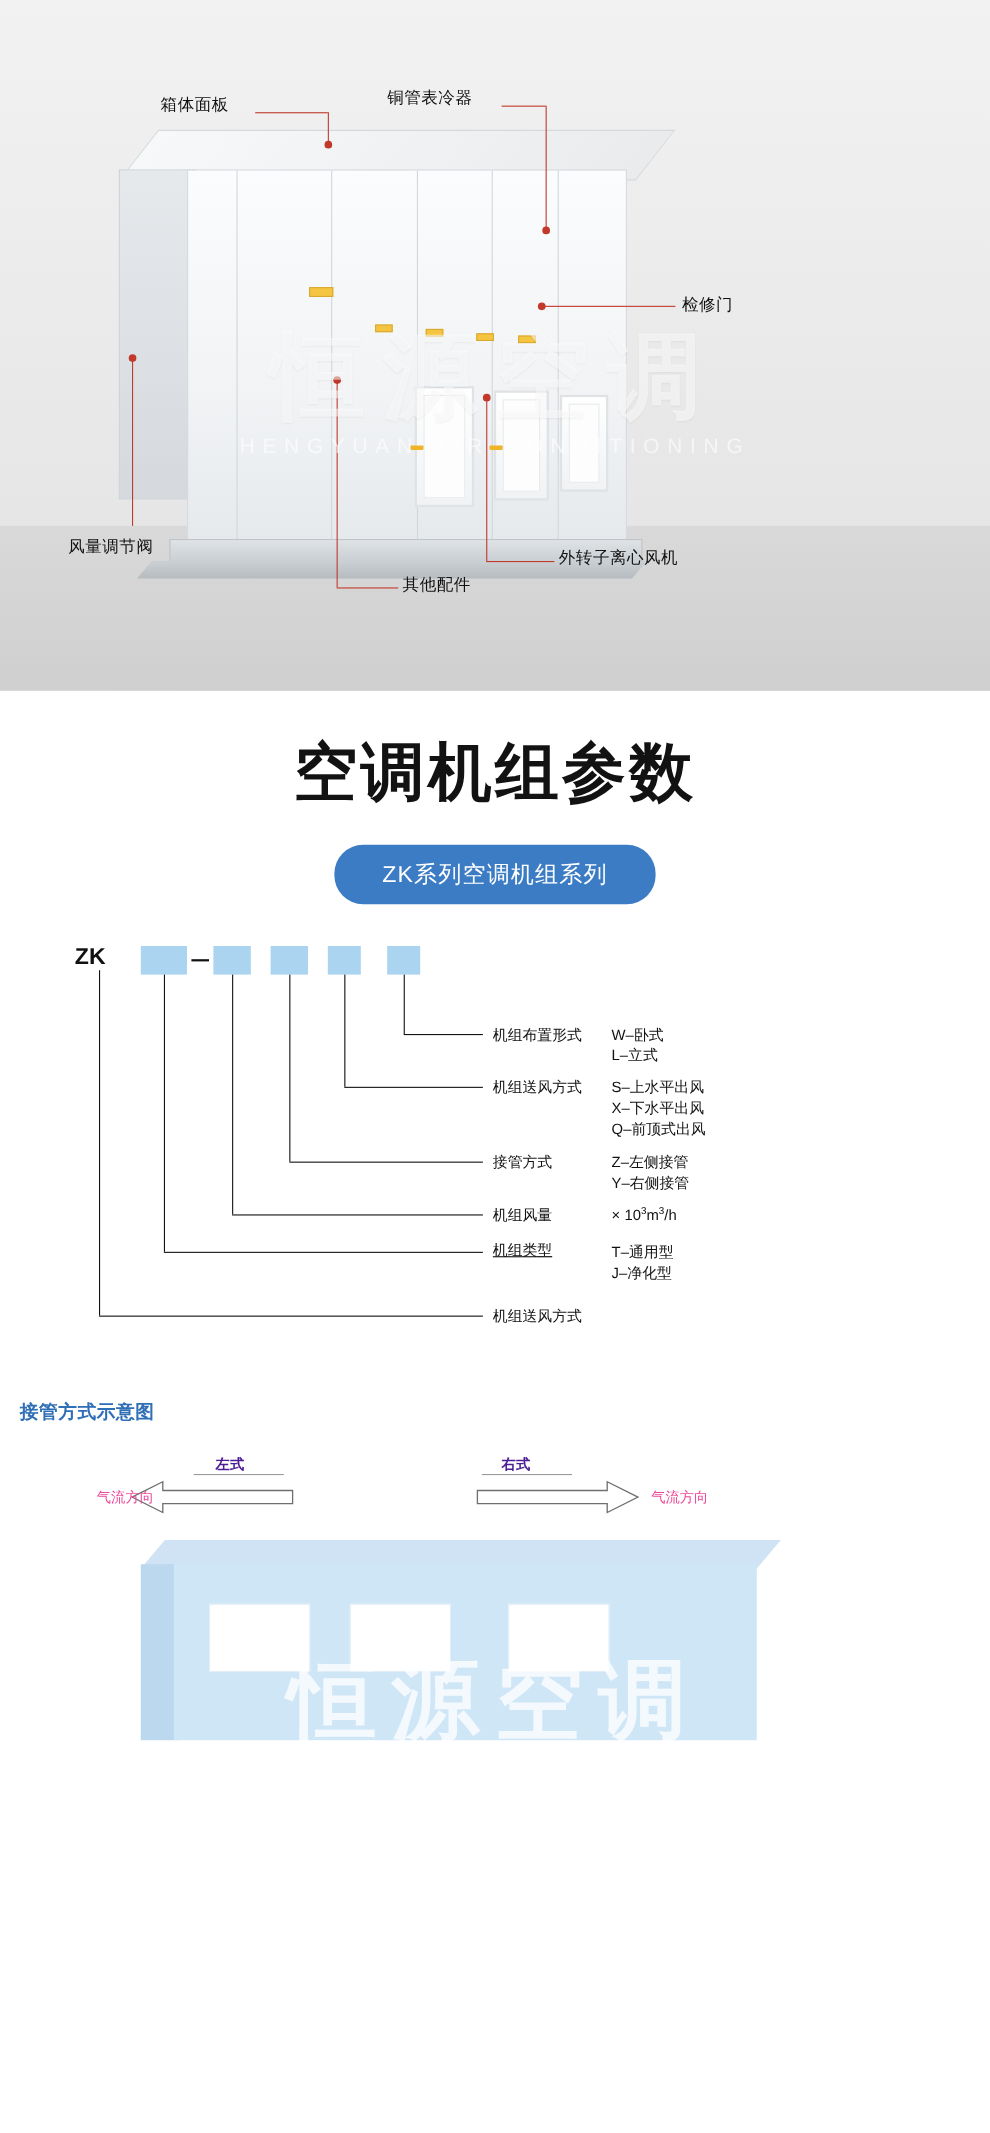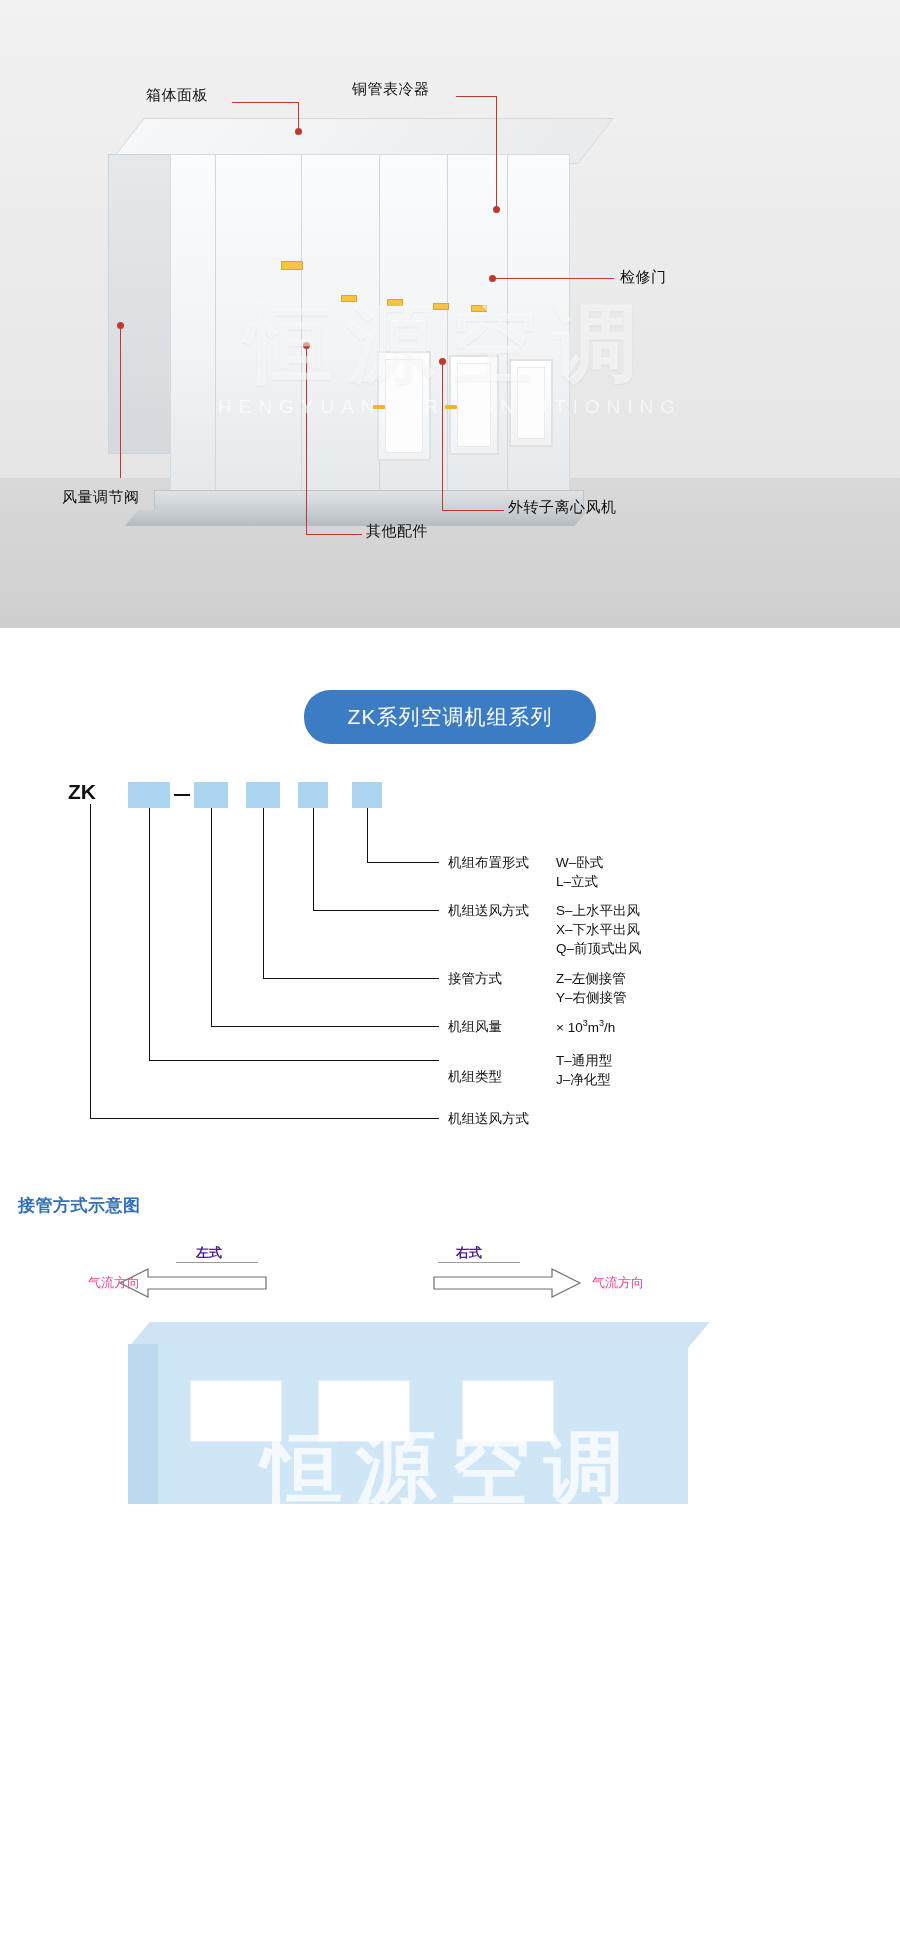--- a/index.html
+++ b/index.html
@@ -279,20 +279,21 @@
     <div class="leader v" style="left:442px; top:362px; height:148px;"></div>
     <div class="dot" style="left:439px; top:358px;"></div>
 
     <div class="wm-photo">
       <div class="cn">恒源空调</div>
       <div class="en">HENGYUAN AIR CONDITIONING</div>
     </div>
   </div>
 
   <div class="title-section">
+    <div class="main-title">空调机组参数</div>
     <div class="pill-wrap">
       <span class="pill">ZK系列空调机组系列</span>
     </div>
   </div>
 
   <div class="nomen">
 
     <div class="zk-text" style="left:68px; top:860px; top:0; margin-top:6px;">ZK</div>
 
     <div class="box" style="left:128px; top:8px;  width:42px;"></div>
@@ -321,21 +322,21 @@
     <div class="nval" style="left:556px; top:196px;">Z–左侧接管</div>
     <div class="nval" style="left:556px; top:215px;">Y–右侧接管</div>
 
     <div class="nline v" style="left:211px; top:34px; height:218px;"></div>
     <div class="nline h" style="left:211px; top:252px; width:228px;"></div>
     <div class="nterm" style="left:448px; top:244px;">机组风量</div>
     <div class="nval" style="left:556px; top:244px;">× 10<span class="sup">3</span>m<span class="sup">3</span>/h</div>
 
     <div class="nline v" style="left:149px; top:34px; height:252px;"></div>
     <div class="nline h" style="left:149px; top:286px; width:290px;"></div>
-    <div class="nterm" style="left:448px; top:294px;">机组类型</div>
+    <div class="nterm" style="left:448px; top:276px;text-decoration:underline;">机组类型</div>
     <div class="nval" style="left:556px; top:278px;">T–通用型</div>
     <div class="nval" style="left:556px; top:297px;">J–净化型</div>
 
     <div class="nline v" style="left:90px; top:30px; height:314px;"></div>
     <div class="nline h" style="left:90px; top:344px; width:349px;"></div>
     <div class="nterm" style="left:448px; top:336px;">机组送风方式</div>
   </div>
 
   <div class="piping">
     <div class="sec-head" style="left:18px; top:0;">接管方式示意图</div>

